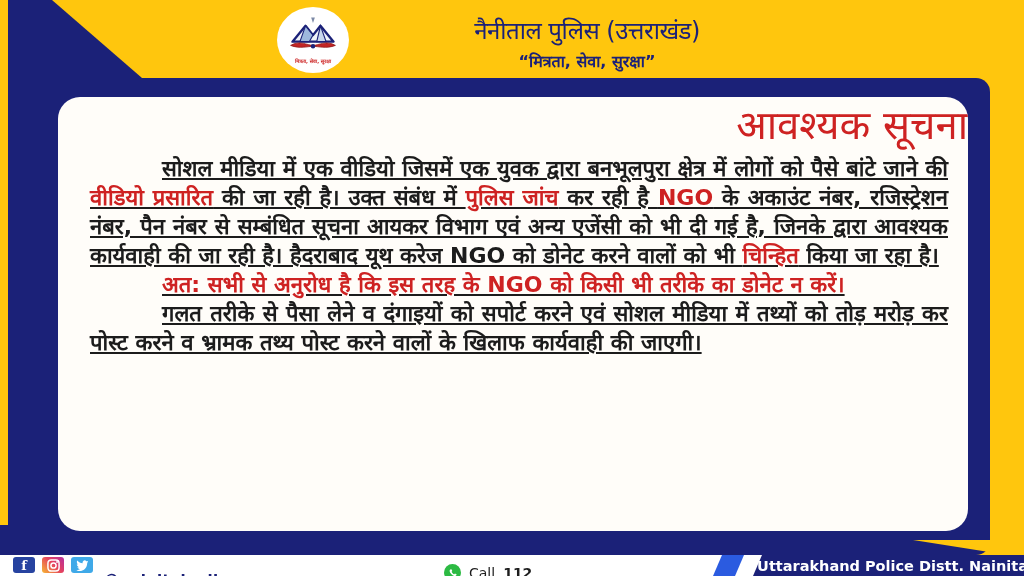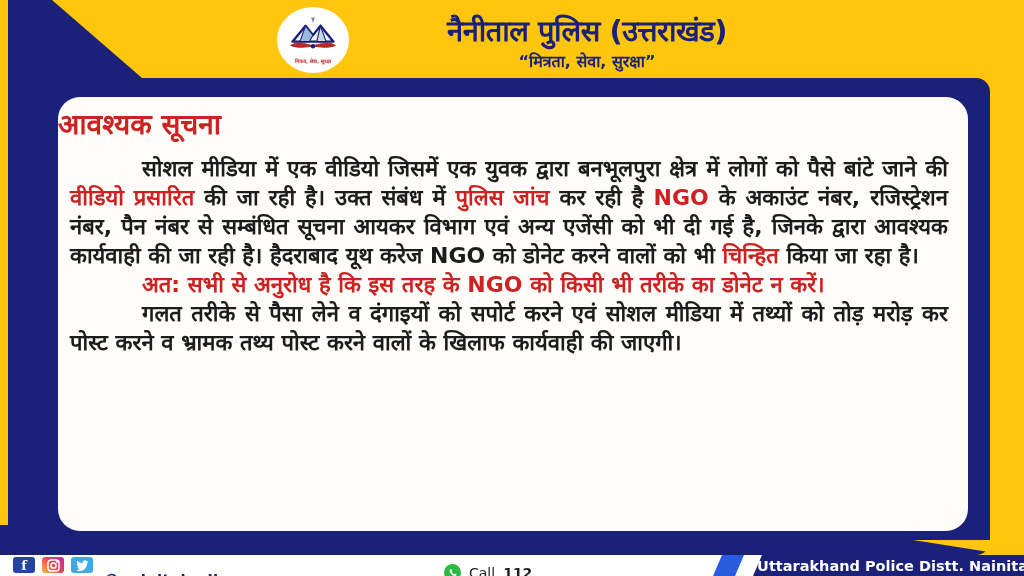--- a/index.html
+++ b/index.html
@@ -15,29 +15,29 @@
   .blue-left-patch { position:absolute; left:0; top:525px; width:8px; height:30px; background:var(--navy,#1B2178); }
   .yellow-left-strip { position:absolute; left:0; top:0; width:8px; height:525px; background:var(--yellow,#FFC60D); }
   .yellow-corner-wedge { position:absolute; left:900px; top:540px; width:124px; height:15px;
     background:var(--yellow,#FFC60D); clip-path:polygon(13px 0,124px 0,124px 15px,108px 15px); }
 
   
   .header-logo { position:absolute; left:277px; top:7px; width:72px; height:66px; background:#fff;
     border-radius:50%; display:flex; flex-direction:column; align-items:center; justify-content:center; }
   .logo-motto { font-size:5px; color:#c22; font-weight:bold; margin-top:1px; white-space:nowrap; }
   .header-text { position:absolute; left:352px; top:12px; width:470px; text-align:center; color:var(--navy,#1B2178); }
-  .header-title { font-size:29px; font-weight:700; line-height:38px; letter-spacing:-0.5px; }
+  .header-title { font-size:24px; font-weight:400; line-height:38px; letter-spacing:-0.5px; }
   .header-subtitle { font-size:16px; font-weight:700; }
 
   
   .card { position:absolute; left:58px; top:97px; width:910px; height:434px; background:#fffdf9;
     border-radius:22px; overflow:hidden; }
-  .notice-title { text-align:left; color:var(--red,#CE2222); font-weight:700; font-size:28px;
+  .notice-title { text-align:right; color:var(--red,#CE2222); font-weight:400; font-size:40px;
     line-height:48px; margin-top:4px; }
-  .notice-body { margin:5px 20px 0 12px; color:#1c1c1c; }
+  .notice-body { margin:5px 20px 0 32px; color:#1c1c1c;text-decoration:underline; }
   .notice-body p { font-size:22px; line-height:29px; font-weight:700; text-align:justify; text-indent:72px; }
   .notice-body .red { color:var(--red,#CE2222); }
 
   
   .footer-band { position:absolute; left:0; top:555px; width:1024px; height:21px; background:#fff; }
   .social-row { position:absolute; left:13px; top:1px; height:18px; display:flex; align-items:center; gap:7px; }
   .tile { width:22px; height:16px; border-radius:3px; display:flex; align-items:center; justify-content:center; }
   .tile-fb { background:var(--fb,#2743A0); color:#fff; font-weight:800; font-size:13px; font-family:"DejaVu Serif",serif; }
   .tile-ig { background:linear-gradient(45deg,#F7B733,#E4405F 55%,#B52FA0); }
   .tile-tw { background:var(--tw,#3FA9E8); }

